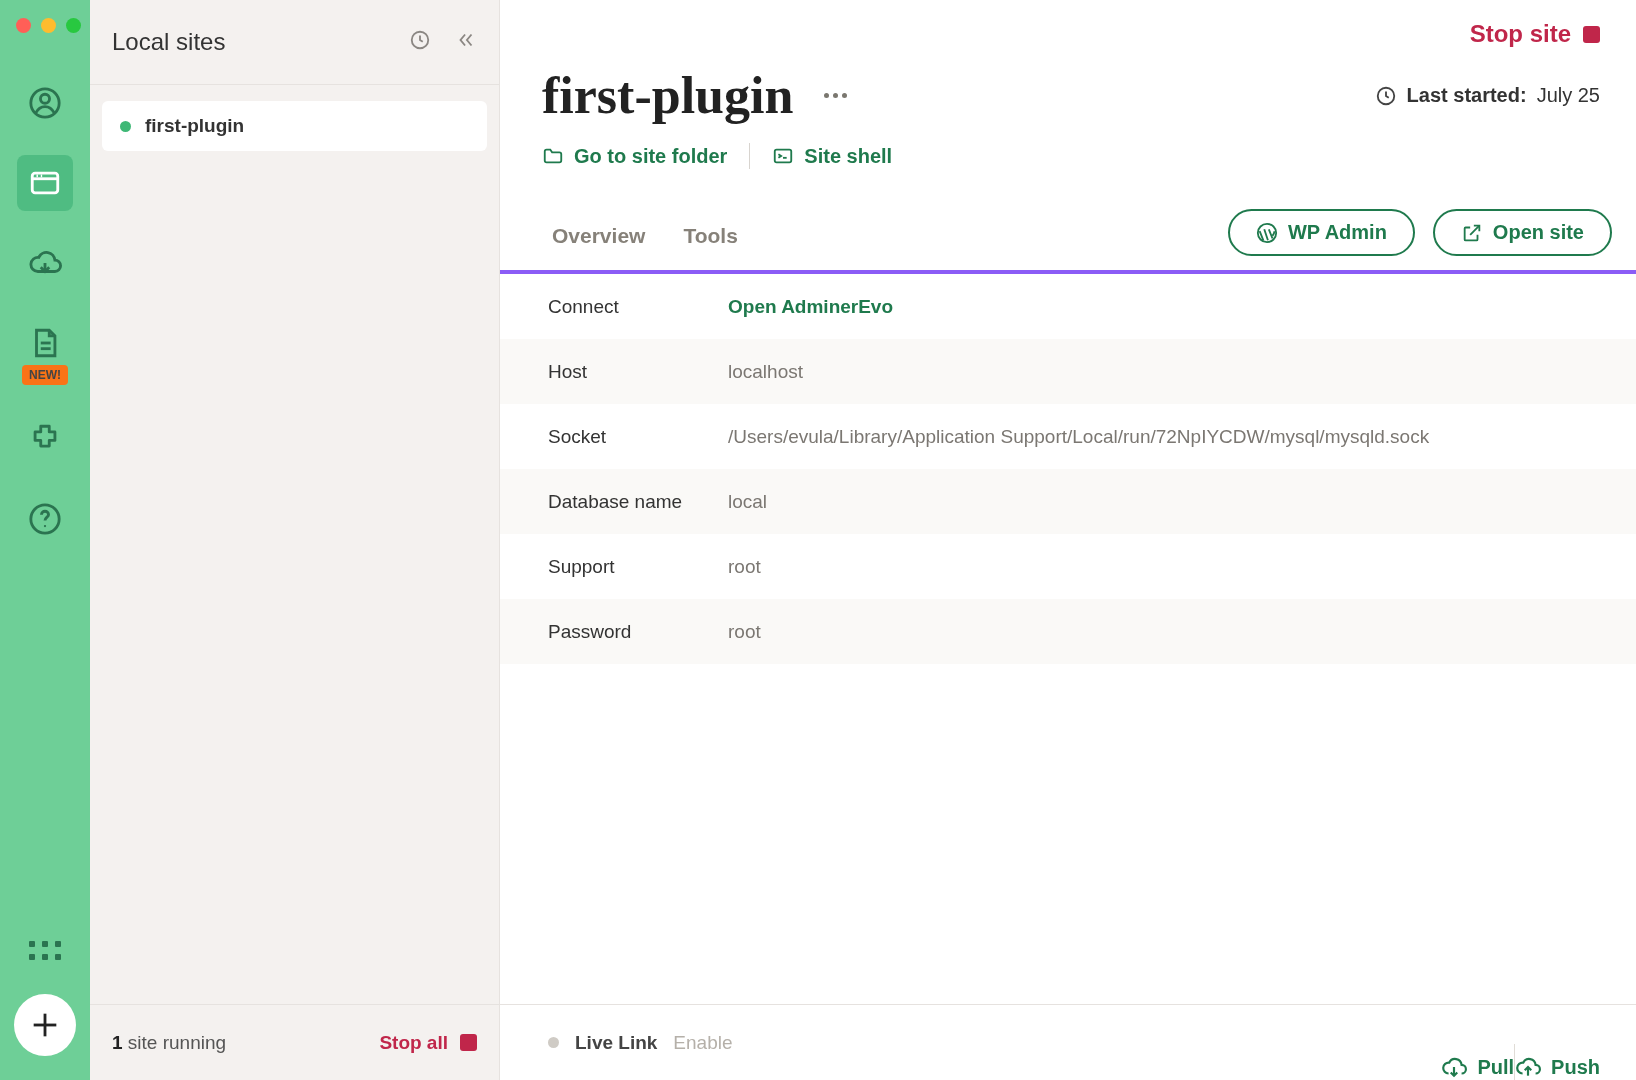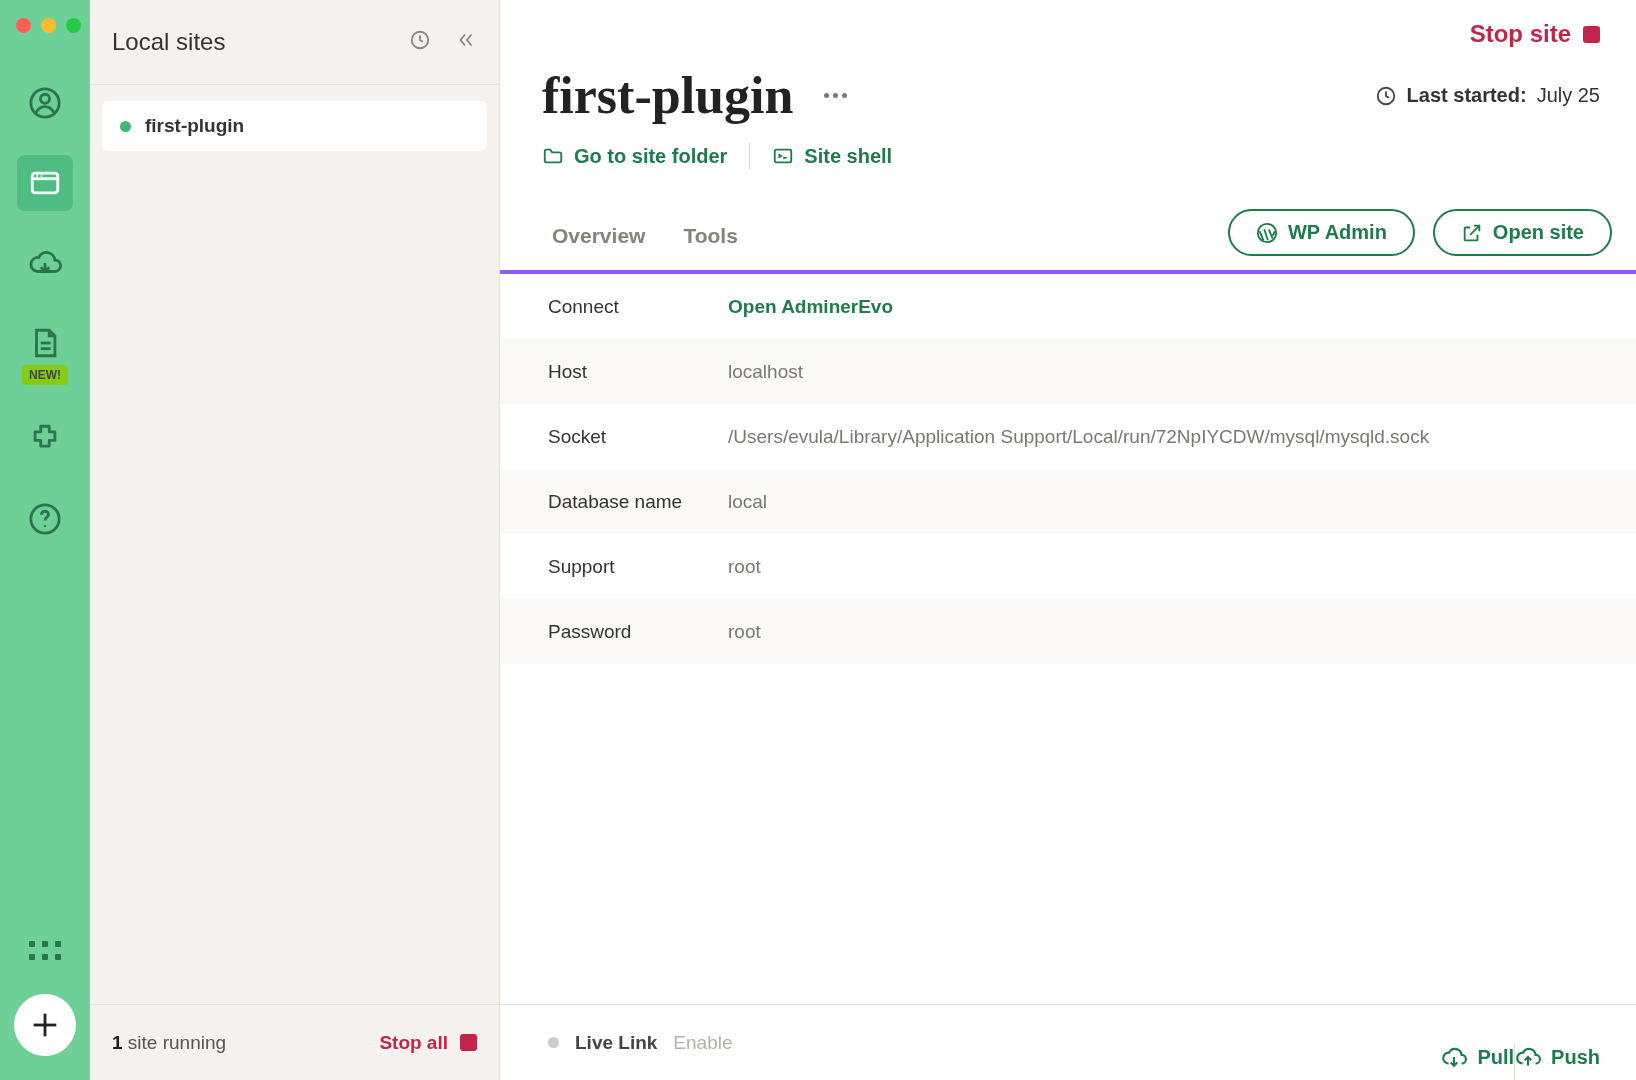--- a/index.html
+++ b/index.html
@@ -11,21 +11,21 @@
   .dot { width:15px; height:15px; border-radius:50%; }
   .dot.red { background:#ff5f57; }
   .dot.yellow { background:#febc2e; }
   .dot.green { background:#28c840; }
 
   .rail-item { width:56px; height:56px; margin:12px 0; display:flex; align-items:center; justify-content:center; border-radius:8px; position:relative;}
   .rail-item svg { width:34px; height:34px; stroke:#2b7450; fill:none; stroke-width:2; }
   .rail-item.active { background:#4fbc82; }
   .rail-item.active svg { stroke:#fff; }
 
-  .new-badge { position:absolute; bottom:-14px; left:50%; transform:translateX(-50%); background:#84cc16; color:#444; font-size:12px; font-weight:700; padding:3px 7px; border-radius:4px; }
+  .new-badge { position:absolute; bottom:-14px; left:50%; transform:translateX(-50%); background:#f97316; color:#444; font-size:12px; font-weight:700; padding:3px 7px; border-radius:4px; }
 
   .rail-spacer { flex:1; }
   .rail-grid { width:40px; height:40px; display:grid; grid-template-columns:repeat(3,6px); grid-template-rows:repeat(2,6px); gap:7px; justify-content:center; align-content:center; margin-bottom:24px;}
   .rail-grid span { width:6px; height:6px; background:#2b7450; border-radius:1px; }
   .rail-add { width:62px; height:62px; background:#fff; border-radius:50%; display:flex; align-items:center; justify-content:center; margin-bottom:24px; }
   .rail-add svg { width:34px; height:34px; stroke:#222; stroke-width:2; fill:none;}
 
   
   .sidebar { width:410px; background:#f4f1ef; border-right:1px solid #e6e2df; display:flex; flex-direction:column; }
   .sidebar-header { display:flex; align-items:center; justify-content:space-between; padding:28px 22px 28px 22px; border-bottom:1px solid #e6e2df;}
@@ -76,21 +76,21 @@
   .drow:nth-child(even){ background:#faf9f7; }
   .drow .k { width:180px; color:#333; font-size:19px; font-weight:500;}
   .drow .v { color:#7b7772; font-size:19px;}
   .drow .v.link { color:#1f7a4d; font-weight:700;}
 
   .main-footer { margin-top:auto; height:76px; border-top:1px solid #e6e2df; display:flex; align-items:center; justify-content:space-between; padding:0 36px 0 48px;}
   .livelink { display:flex; align-items:center; gap:16px;}
   .livelink .ldot { width:11px; height:11px; border-radius:50%; background:#cfcbc5;}
   .livelink .ll { font-weight:700; color:#444; font-size:19px;}
   .livelink .en { color:#b5b0a9; font-size:19px;}
-  .pullpush { display:flex; align-items:flex-start; margin-top:39px;}
+  .pullpush { display:flex; align-items:flex-end; margin-top:39px;}
   .pp { display:flex; align-items:center; gap:10px; color:#1f7a4d; font-weight:700; font-size:20px;}
   .pp svg { width:26px; height:26px; stroke:#1f7a4d; fill:none; stroke-width:2;}
   .vsep2 { width:1px; height:36px; background:#e0dcd6;}
 </style>
 </head>
 <body>
 
 <div class="rail">
   <div class="traffic">
     <span class="dot red"></span>

